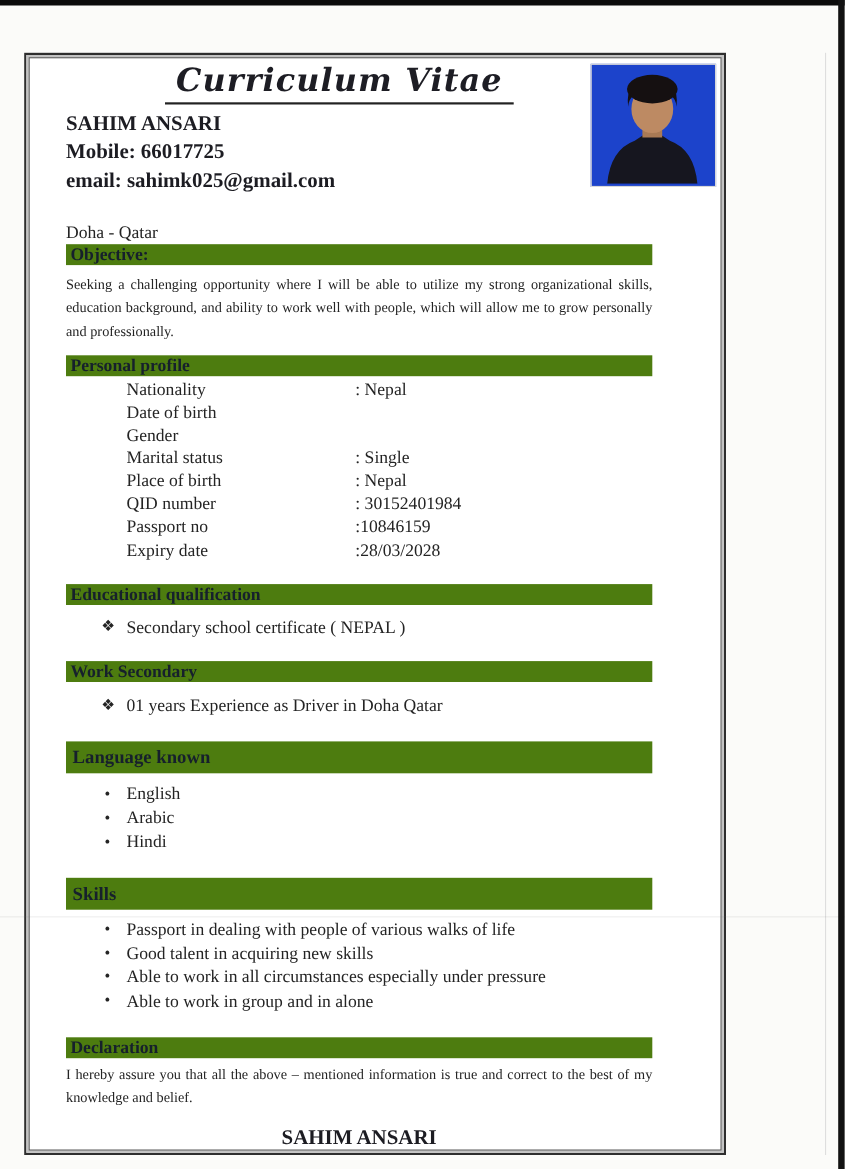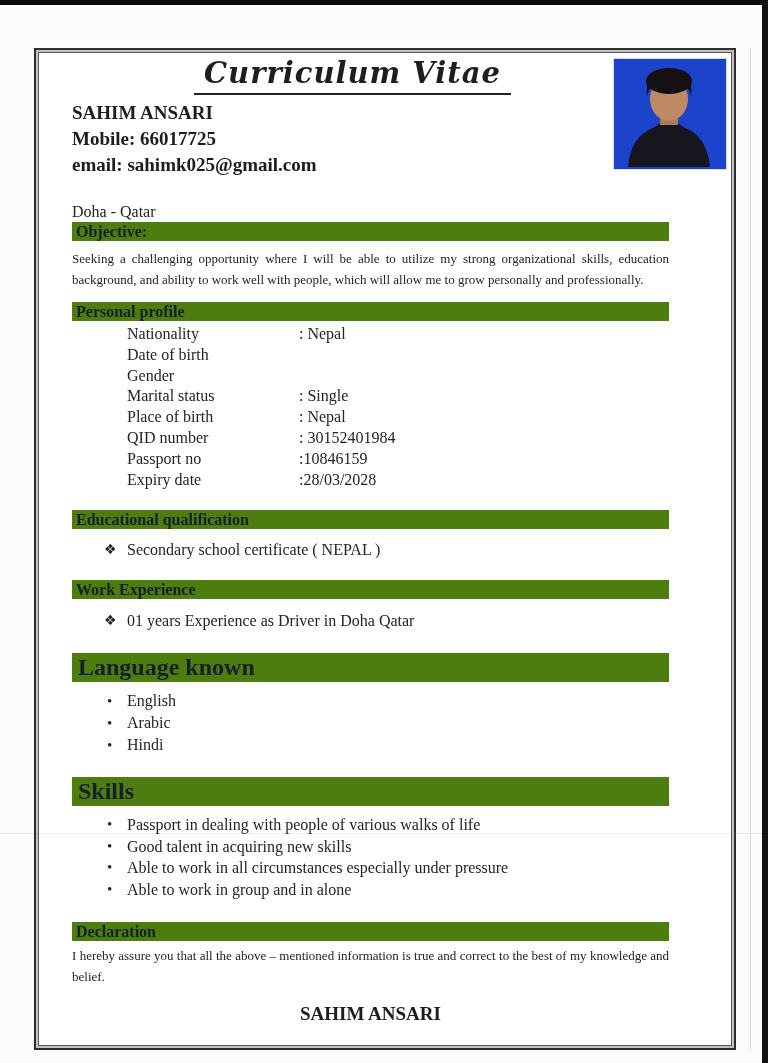--- a/index.html
+++ b/index.html
@@ -8,21 +8,21 @@
     background:#fbfbf9; overflow:hidden;
     font-family:"Liberation Serif", serif; color:#242424;
   }
   
   .scan-bar-top { position:absolute; top:0; left:0; width:100%; height:5px; background:#0b0b0b; z-index:6; }
   .scan-bar-right { position:absolute; top:0; right:0; width:6px; height:100%; background:#121212; z-index:6; }
   .scan-line-v { position:absolute; top:48px; right:17px; width:1px; height:1002px; background:#dedede; z-index:1; }
   .scan-line-h { position:absolute; top:833px; left:0; width:100%; height:1px; background:rgba(110,110,110,0.12); z-index:5; }
 
   
-  .frame-outer { position:absolute; left:34px; top:48px; width:702px; height:1002px;
+  .frame-outer { position:absolute; left:22px; top:48px; width:638px; height:1002px;
     border:2px solid #2e2e2e; background:#fff; box-sizing:border-box; z-index:2; }
   .frame-mid { width:100%; height:100%; border:2px solid #c2c2c2; box-sizing:border-box; }
   .frame-inner { width:100%; height:100%; border:1px solid #565656; box-sizing:border-box;
     position:relative; padding:0 62px 0 33px; overflow:hidden; }
 
   .title-wrap { margin-top:2px; width:calc(100% - 36px); text-align:center; }
   .doc-title {
     display:inline-block; font-family:"DejaVu Serif", serif; font-style:italic; font-weight:bold;
     font-size:29px; line-height:36px; letter-spacing:1px; color:#1d1d24;
     border-bottom:2px solid #222; padding:0 10px 2px;
@@ -31,28 +31,28 @@
     position:absolute; top:5px; right:4px; width:112px; height:110px;
     border:1px solid #d8d8d8; background:#1c43cb;
   }
   .photo svg { display:block; }
 
   .contact { margin-top:5px; font-weight:bold; font-size:19px; line-height:26px; color:#1c1c22; }
   .location { margin-top:24px; font-size:16px; line-height:19px; }
 
   .bar { background:#4d7c0f; font-weight:bold; font-size:16px; line-height:19px;
     color:#16202c; padding:0 4px; box-sizing:border-box; }
-  .bar.big { font-size:24px; line-height:25px; padding:2px 6px; }
+  .bar.big { font-size:17px; line-height:25px; padding:2px 6px; }
   .mt1{margin-top:1px;} .mt7{margin-top:12px;} .mt20{margin-top:20px;} .mt21{margin-top:21px;}
   .mt22{margin-top:22px;} .mt23{margin-top:23px;}
 
   .para { margin:7px 0 0; font-size:13px; line-height:21px; text-align:justify; }
 
   .rows { margin-top:3px; }
-  .prow { display:flex; font-size:16px; line-height:20.8px; }
+  .prow { display:flex; font-size:16px; line-height:20.8px;gap:36px; }
   .plabel { margin-left:55px; width:172px; }
   .pvalue { flex:1; }
 
   .ditem { margin-top:11px; display:flex; font-size:16px; line-height:19px; }
   .dbul { margin-left:32px; width:23px; font-size:14px; }
 
   .blist { margin-top:8px; }
   .bitem { display:flex; font-size:16px; line-height:22px; }
   .skills .bitem { line-height:21.5px; }
   .bdot { margin-left:35px; width:20px; font-size:15px; }
@@ -131,21 +131,21 @@
               <span class="pvalue">:28/03/2028</span>
             </div>
         </div>
 
         <div class="bar mt20">Educational qualification</div>
         <div class="ditem">
           <span class="dbul">❖</span>
           <span>Secondary school certificate ( NEPAL  )</span>
         </div>
 
-        <div class="bar mt21">Work Experience</div>
+        <div class="bar mt21">Work Secondary</div>
         <div class="ditem" style="margin-top:12px;">
           <span class="dbul">❖</span>
           <span>01 years Experience as Driver in Doha Qatar</span>
         </div>
 
         <div class="bar big mt23">Language known</div>
         <div class="blist">
           <div class="bitem">
               <span class="bdot">•</span>
               <span>English</span>

